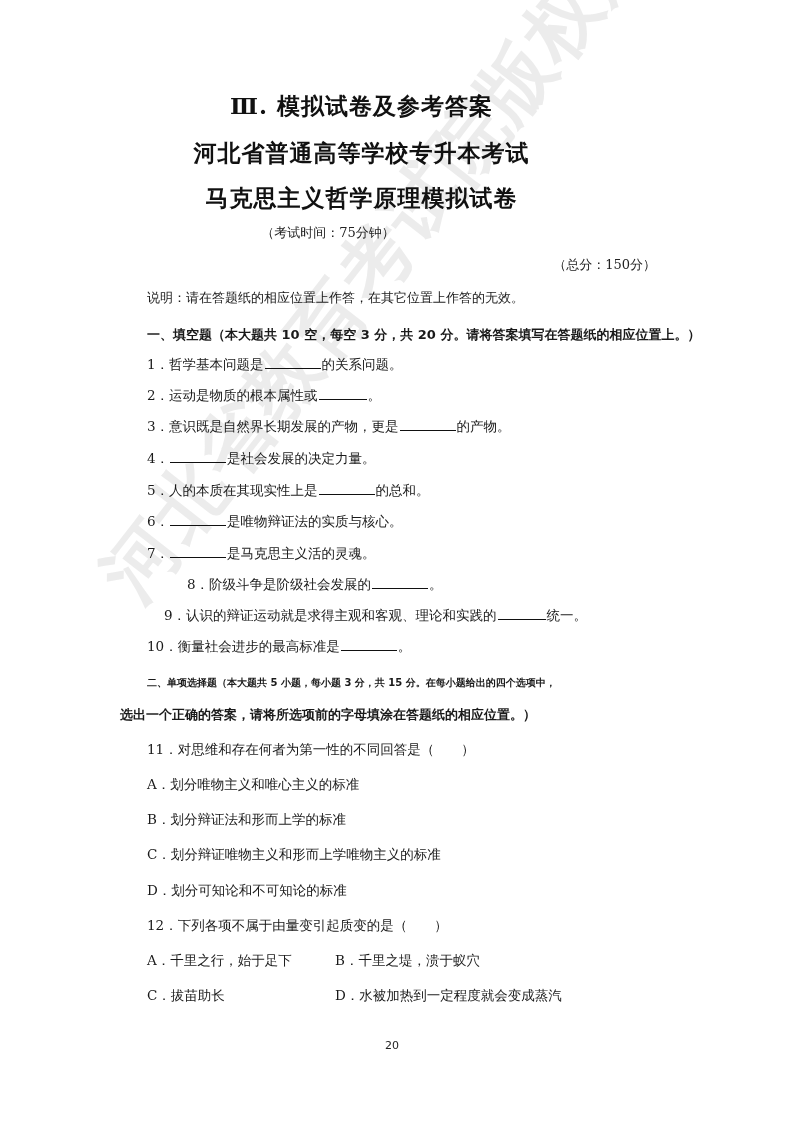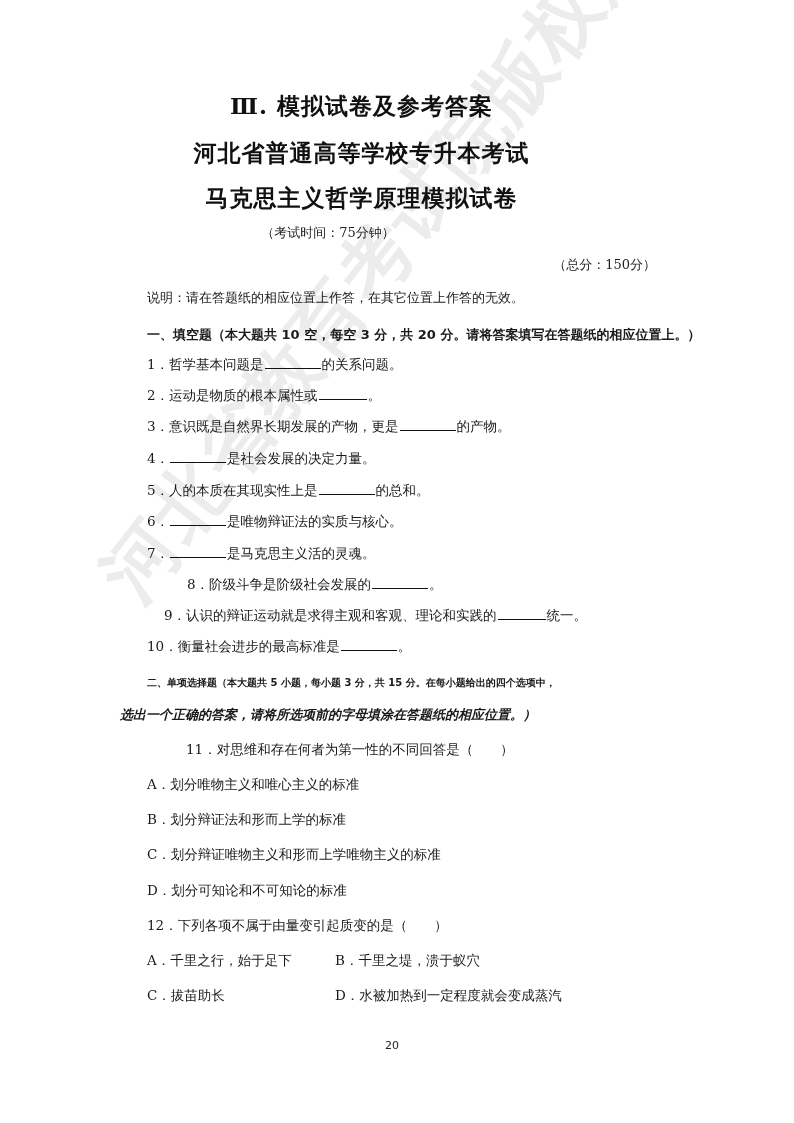--- a/index.html
+++ b/index.html
@@ -65,23 +65,23 @@
     <span>8．</span><span>阶级斗争是阶级社会发展的</span><span class="blank w56"></span><span>。</span>
   </div>
   <div class="line serif" style="left:164px; top:606px;">
     <span>9．</span><span>认识的辩证运动就是求得主观和客观、理论和实践的</span><span class="blank w48"></span><span>统一。</span>
   </div>
   <div class="line serif" style="left:147px; top:637px;">
     <span>10．</span><span>衡量社会进步的最高标准是</span><span class="blank w56"></span><span>。</span>
   </div>
 
   <div class="line sans bold" style="left:147px; top:676px; font-size:10px;">二、单项选择题（本大题共 5 小题，每小题 3 分，共 15 分。在每小题给出的四个选项中，</div>
-  <div class="line sans bold" style="left:120px; top:706px; font-size:13px;font-style:italic;">选出一个正确的答案，请将所选项前的字母填涂在答题纸的相应位置。）</div>
+  <div class="line sans bold" style="left:120px; top:706px; font-size:13px;">选出一个正确的答案，请将所选项前的字母填涂在答题纸的相应位置。）</div>
 
-  <div class="line serif" style="left:147px; top:741px;margin-left:39px;">11．对思维和存在何者为第一性的不同回答是（　　）</div>
+  <div class="line serif" style="left:147px; top:741px;">11．对思维和存在何者为第一性的不同回答是（　　）</div>
   <div class="line serif" style="left:147px; top:776px;">A．划分唯物主义和唯心主义的标准</div>
   <div class="line serif" style="left:147px; top:811px;">B．划分辩证法和形而上学的标准</div>
   <div class="line serif" style="left:147px; top:846px;">C．划分辩证唯物主义和形而上学唯物主义的标准</div>
   <div class="line serif" style="left:147px; top:882px;">D．划分可知论和不可知论的标准</div>
 
   <div class="line serif" style="left:147px; top:917px;text-align:right;">12．下列各项不属于由量变引起质变的是（　　）</div>
   <div class="line serif" style="left:147px; top:952px;">A．千里之行，始于足下</div>
   <div class="line serif" style="left:335px; top:952px;">B．千里之堤，溃于蚁穴</div>
   <div class="line serif" style="left:147px; top:987px;">C．拔苗助长</div>
   <div class="line serif" style="left:335px; top:987px;">D．水被加热到一定程度就会变成蒸汽</div>

